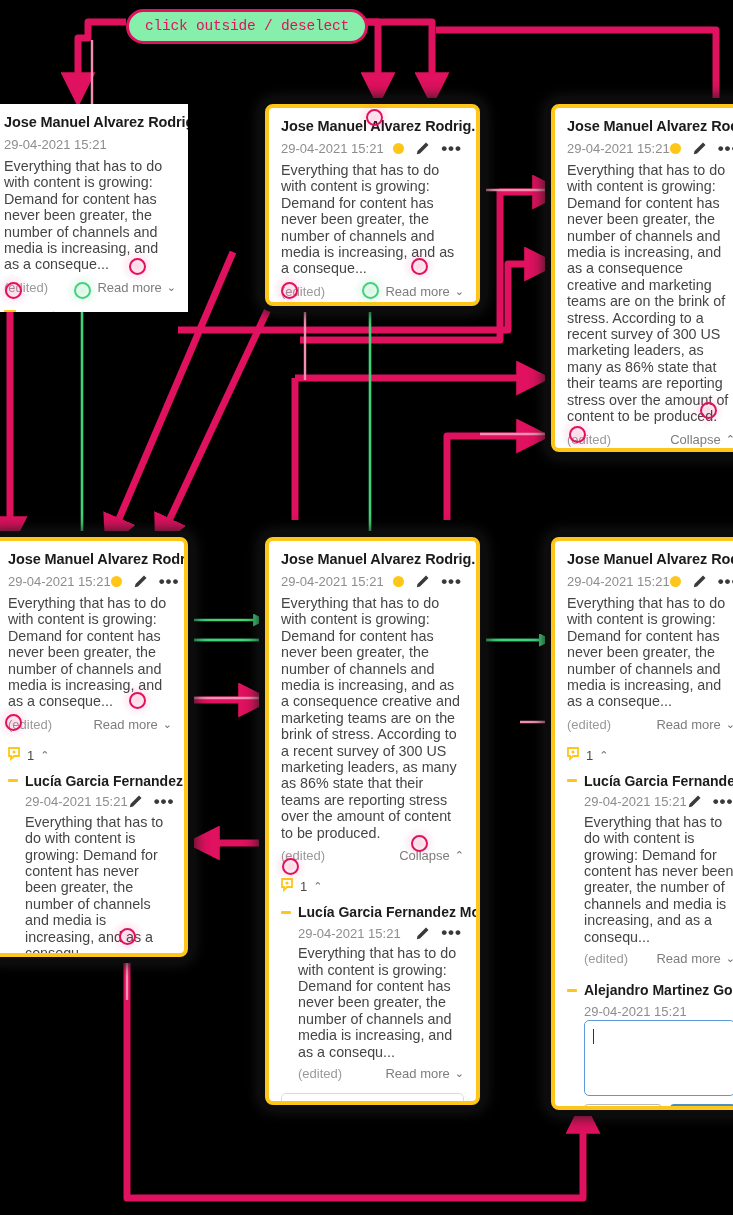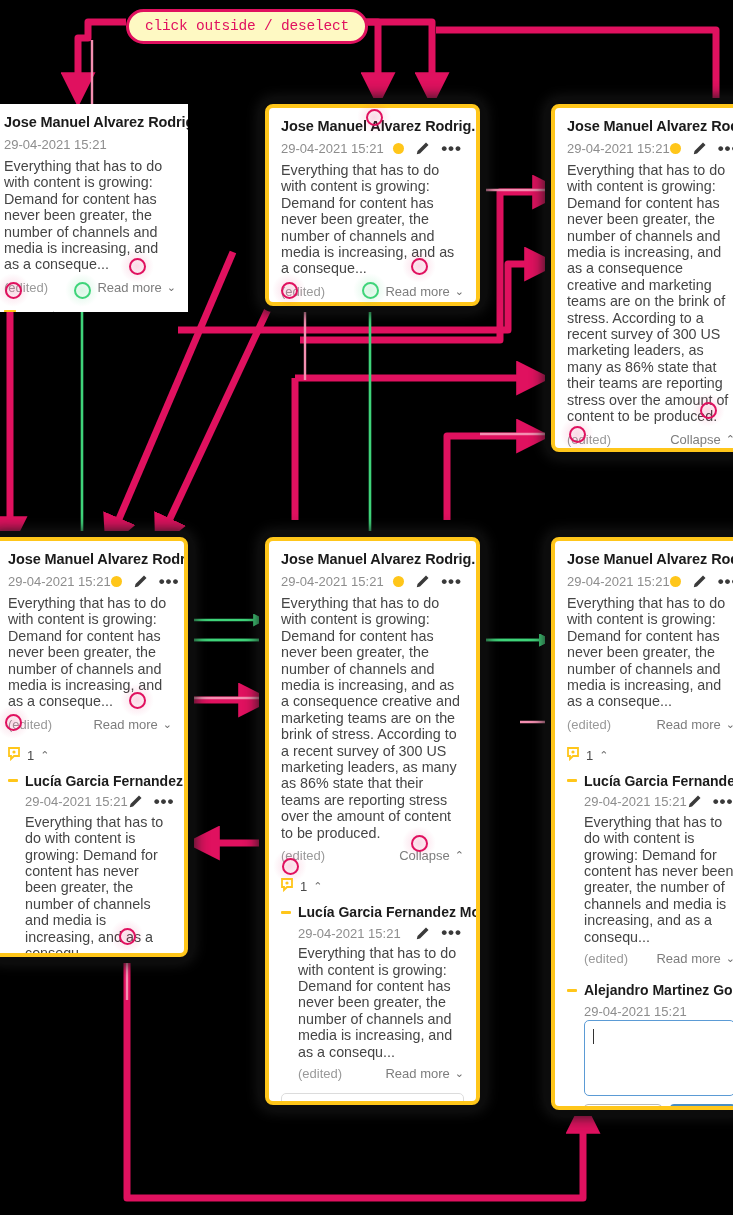--- a/index.html
+++ b/index.html
@@ -12,21 +12,21 @@
   #stage { position: relative; width: 733px; height: 1215px; background: #000; }
 
   
   #wires { position: absolute; left: 0; top: 0; width: 733px; height: 1215px; pointer-events: none; }
 
   
   .state-label {
     position: absolute;
     left: 126px; top: 9px;
     padding: 6px 16px 7px;
-    background: #fef9c3;
+    background: #86efac;
     border: 3px solid #e0115f;
     border-radius: 999px;
     color: #e0115f;
     font-family: "Liberation Mono", "DejaVu Sans Mono", monospace;
     font-size: 14.5px;
     letter-spacing: -0.2px;
     white-space: nowrap;
     z-index: 40;
   }
 

